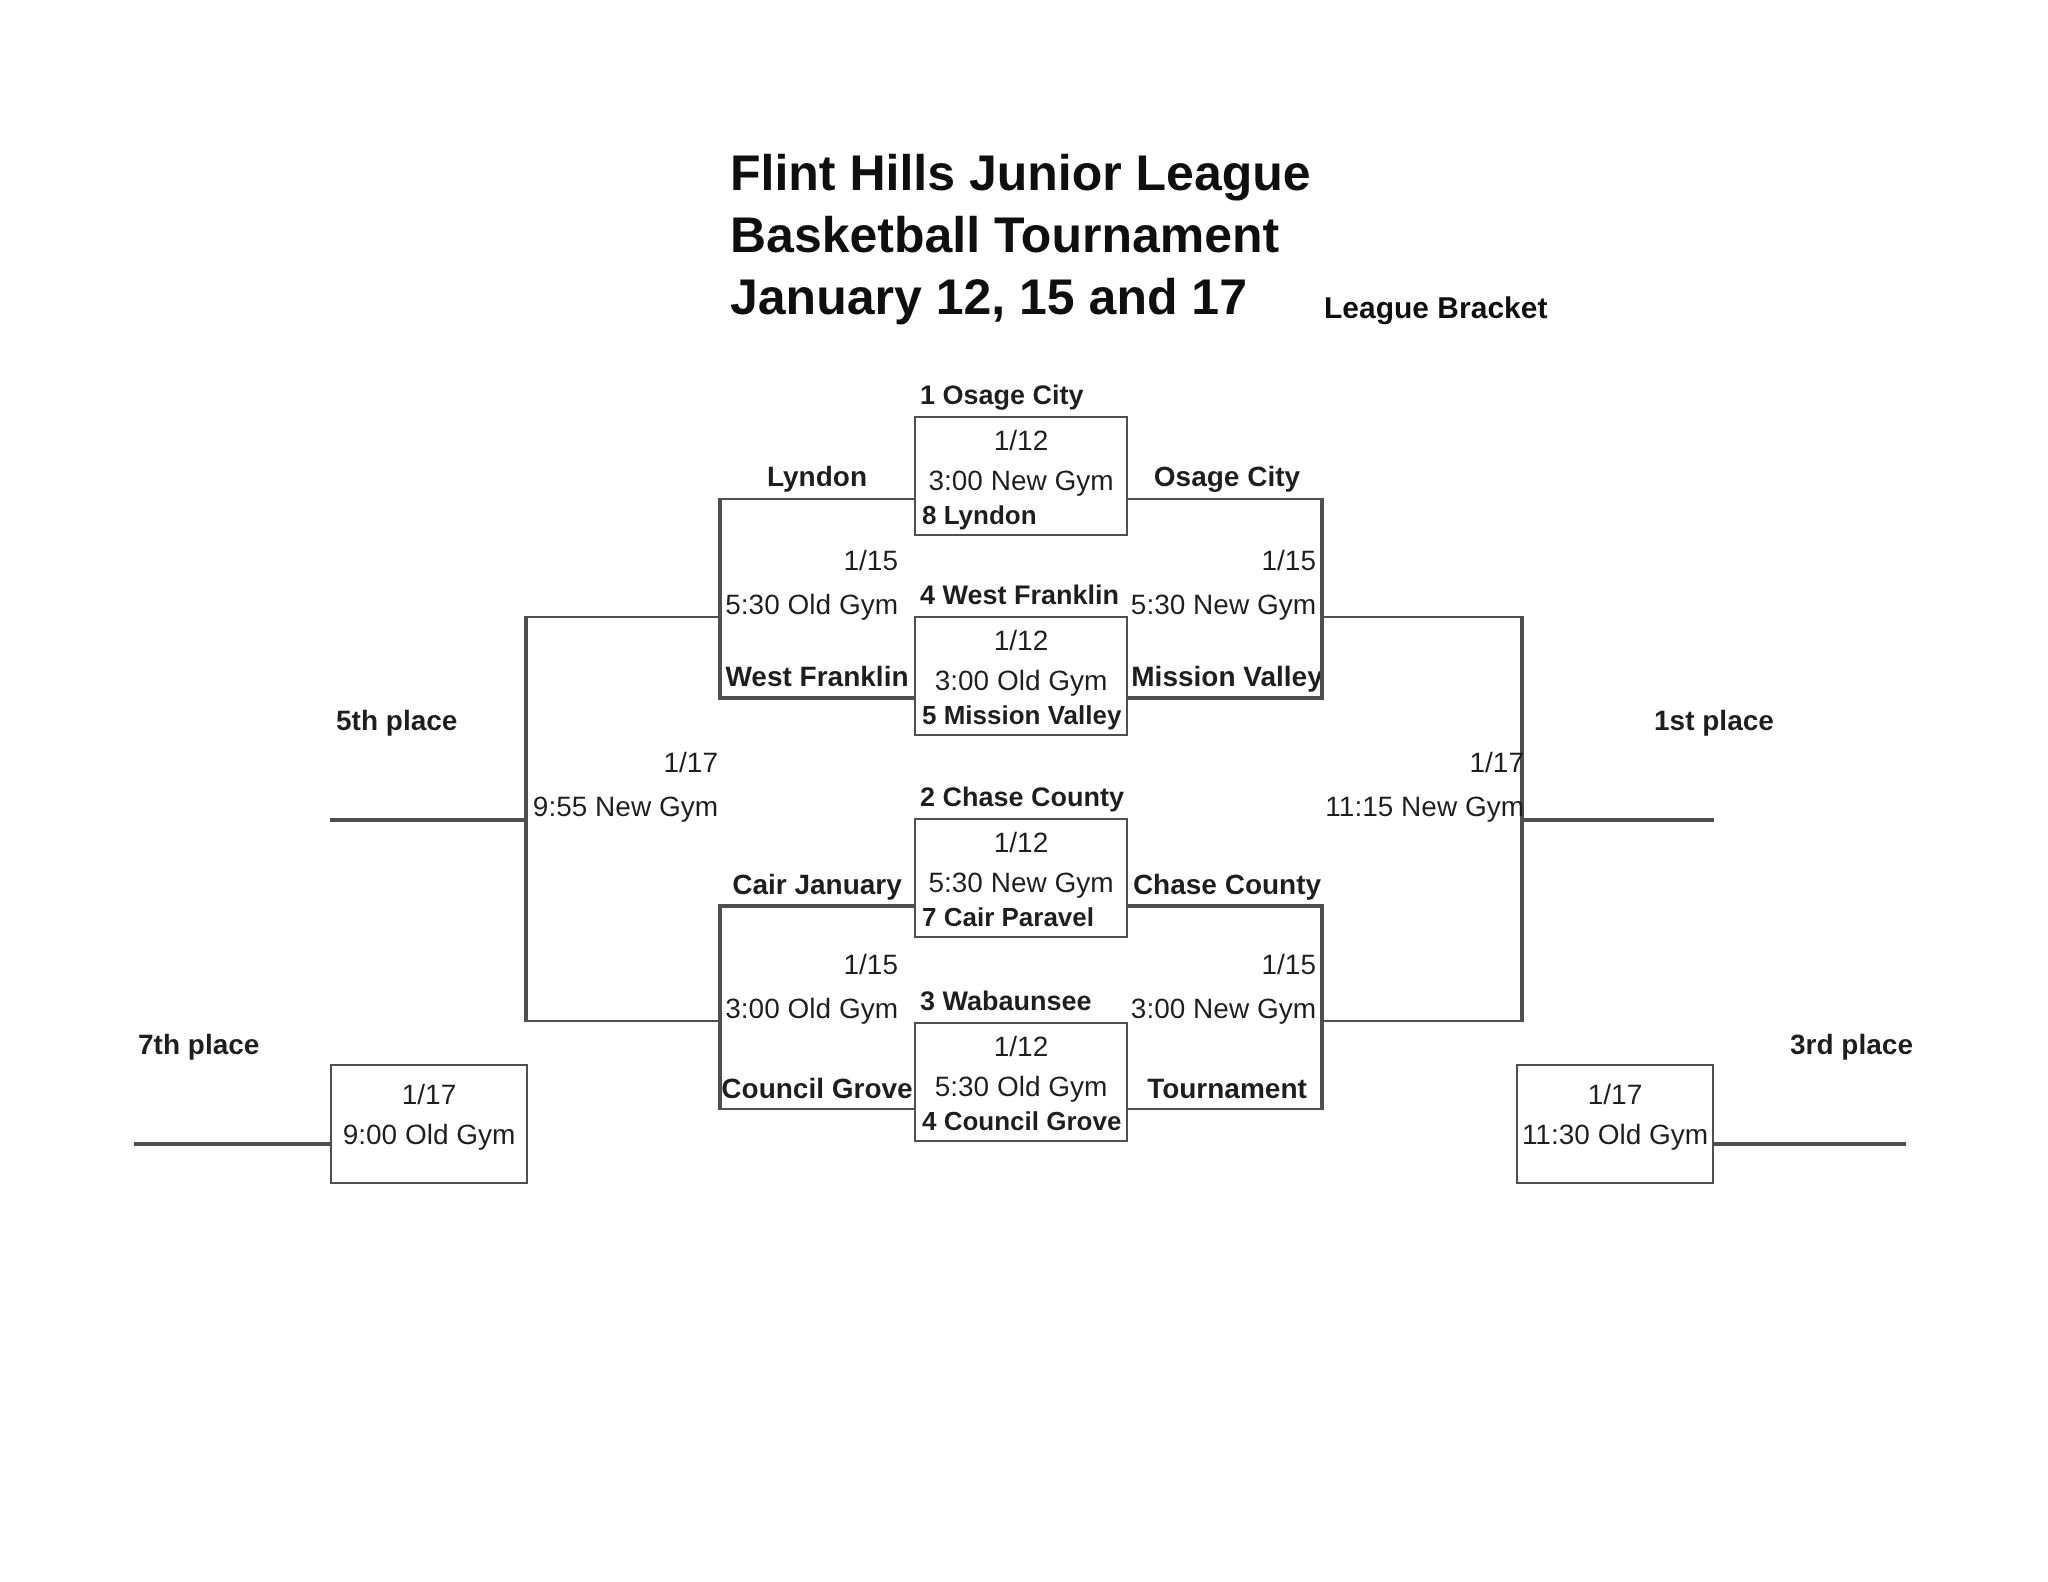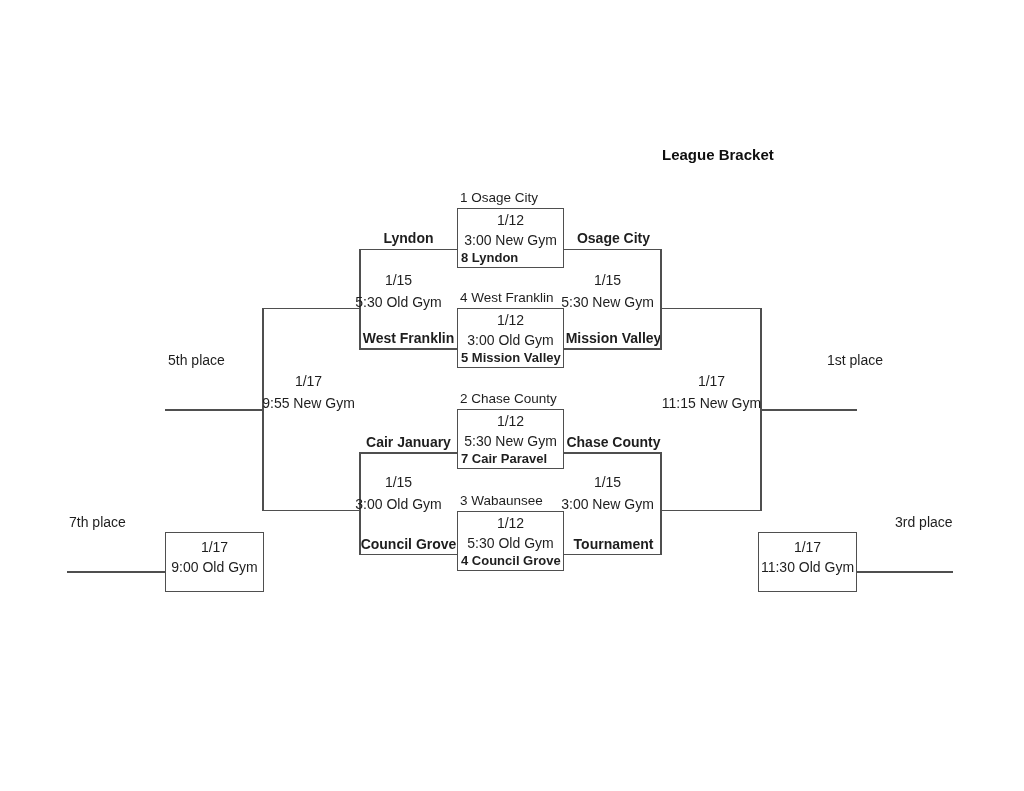--- a/index.html
+++ b/index.html
@@ -32,46 +32,51 @@
   .gbox{
     position:absolute;left:457px;width:107px;height:60px;
     border:1.5px solid var(--line);box-sizing:border-box;background:var(--bg);
   }
   .gbox .g-date{margin-top:2px;text-align:center;font-size:14px;line-height:19px;}
   .gbox .g-loc{text-align:center;font-size:14px;line-height:20px;}
   .gbox .g-seed{font-size:13px;font-weight:bold;line-height:16px;padding-left:3px;white-space:nowrap;}
 
   .seed-top{
     position:absolute;left:460px;width:104px;
-    font-size:13.5px;font-weight:normal;white-space:nowrap;
+    font-size:13.5px;font-weight:bold;white-space:nowrap;
   }
 
   .team-label{
     position:absolute;width:115px;text-align:center;
     font-size:14px;font-weight:bold;white-space:nowrap;
   }
   .ginfo{
-    position:absolute;width:101px;text-align:center;
+    position:absolute;width:101px;text-align:right;
     font-size:14px;line-height:21.5px;white-space:nowrap;
   }
   .place-label{
-    position:absolute;font-size:14px;font-weight:normal;white-space:nowrap;
+    position:absolute;font-size:14px;font-weight:bold;white-space:nowrap;
   }
   .pbox{
     position:absolute;width:99px;height:60px;
     border:1.5px solid var(--line);box-sizing:border-box;background:var(--bg);
   }
   .pbox .g-date{margin-top:4px;text-align:center;font-size:14px;line-height:20px;}
   .pbox .g-loc{text-align:center;font-size:14px;line-height:20px;}
 </style>
 </head>
 <body>
 
 <div class="page">
 
+  <div class="title">
+    <div>Flint Hills Junior League</div>
+    <div>Basketball Tournament</div>
+    <div>January 12, 15 and 17</div>
+  </div>
   <div class="bracket-tag">League Bracket</div>
 
   <div class="seed-top" style="top:190px">1 Osage City</div>
   <div class="gbox" style="top:208px">
     <div class="g-date">1/12</div>
     <div class="g-loc">3:00 New Gym</div>
     <div class="g-seed">8 Lyndon</div>
   </div>
 
   <div class="seed-top" style="top:290px">4 West Franklin</div>

